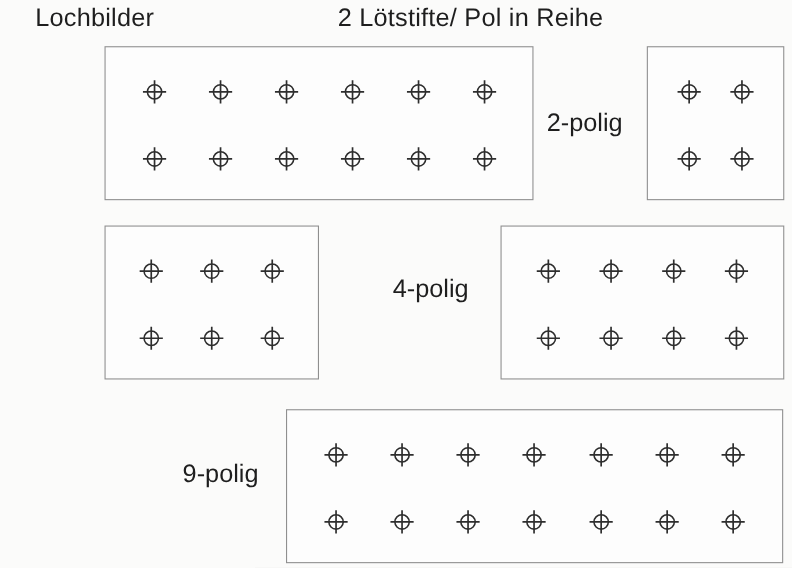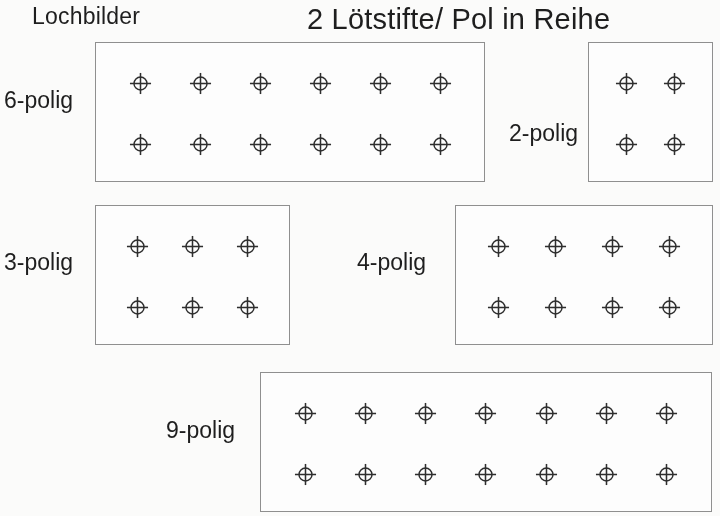--- a/index.html
+++ b/index.html
@@ -25,21 +25,21 @@
   .title{
     position:absolute;
     left:8px; top:3px;
     font-size:23px;
     letter-spacing:.2px;
     margin-left:24px;
   }
   .subtitle{
     position:absolute;
     left:307px; top:3px;
-    font-size:29px;
+    font-size:23px;
     letter-spacing:.2px;
   }
   .plabel{
     position:absolute;
     font-size:23px;
     white-space:nowrap;
   }
   .box{
     position:absolute;
     background:var(--boxbg);
@@ -56,38 +56,37 @@
     align-items:center;
   }
   .hole{
     width:23px;
     height:23px;
     display:block;
   }
   
   .lbl-0{left:4px;   top:87px;}
   .box-0{left:95px;  top:42px;  width:390px; height:140px;}
-  .lbl-1{left:509px; top:98px;margin-top:22px;}
+  .lbl-1{left:497px; top:98px;}
   .box-1{left:588px; top:42px;  width:125px; height:140px;}
   .lbl-2{left:4px;   top:249px;}
   .box-2{left:95px;  top:205px; width:195px; height:140px;}
   .lbl-3{left:357px; top:249px;text-align:right;}
   .box-3{left:455px; top:205px; width:258px; height:140px;}
   .lbl-4{left:166px; top:417px;}
   .box-4{left:260px; top:372px; width:452px; height:140px;}
 </style>
 </head>
 <body>
 
 <div class="page">
 
   <div class="title">Lochbilder</div>
   <div class="subtitle">2 Lötstifte/ Pol in Reihe</div>
 
-  <div class="plabel lbl-0">6-polig</div>
   <div class="box box-0">
     <div class="holes" style="grid-template-columns: repeat(6, 1fr); grid-template-rows: repeat(2, 1fr);">
         <svg class="hole" viewBox="0 0 24 24">
           <circle cx="12" cy="12" r="6.8" fill="none" stroke="var(--line)" stroke-width="1.5"></circle>
           <line x1="12" y1="1" x2="12" y2="23" stroke="var(--line)" stroke-width="1.6"></line>
           <line x1="1" y1="12" x2="23" y2="12" stroke="var(--line)" stroke-width="1.6"></line>
         </svg>
         <svg class="hole" viewBox="0 0 24 24">
           <circle cx="12" cy="12" r="6.8" fill="none" stroke="var(--line)" stroke-width="1.5"></circle>
           <line x1="12" y1="1" x2="12" y2="23" stroke="var(--line)" stroke-width="1.6"></line>
@@ -165,21 +164,20 @@
           <line x1="1" y1="12" x2="23" y2="12" stroke="var(--line)" stroke-width="1.6"></line>
         </svg>
         <svg class="hole" viewBox="0 0 24 24">
           <circle cx="12" cy="12" r="6.8" fill="none" stroke="var(--line)" stroke-width="1.5"></circle>
           <line x1="12" y1="1" x2="12" y2="23" stroke="var(--line)" stroke-width="1.6"></line>
           <line x1="1" y1="12" x2="23" y2="12" stroke="var(--line)" stroke-width="1.6"></line>
         </svg>
       </div>
   </div>
 
-  <div class="plabel lbl-2">3-polig</div>
   <div class="box box-2">
     <div class="holes" style="grid-template-columns: repeat(3, 1fr); grid-template-rows: repeat(2, 1fr);">
         <svg class="hole" viewBox="0 0 24 24">
           <circle cx="12" cy="12" r="6.8" fill="none" stroke="var(--line)" stroke-width="1.5"></circle>
           <line x1="12" y1="1" x2="12" y2="23" stroke="var(--line)" stroke-width="1.6"></line>
           <line x1="1" y1="12" x2="23" y2="12" stroke="var(--line)" stroke-width="1.6"></line>
         </svg>
         <svg class="hole" viewBox="0 0 24 24">
           <circle cx="12" cy="12" r="6.8" fill="none" stroke="var(--line)" stroke-width="1.5"></circle>
           <line x1="12" y1="1" x2="12" y2="23" stroke="var(--line)" stroke-width="1.6"></line>

